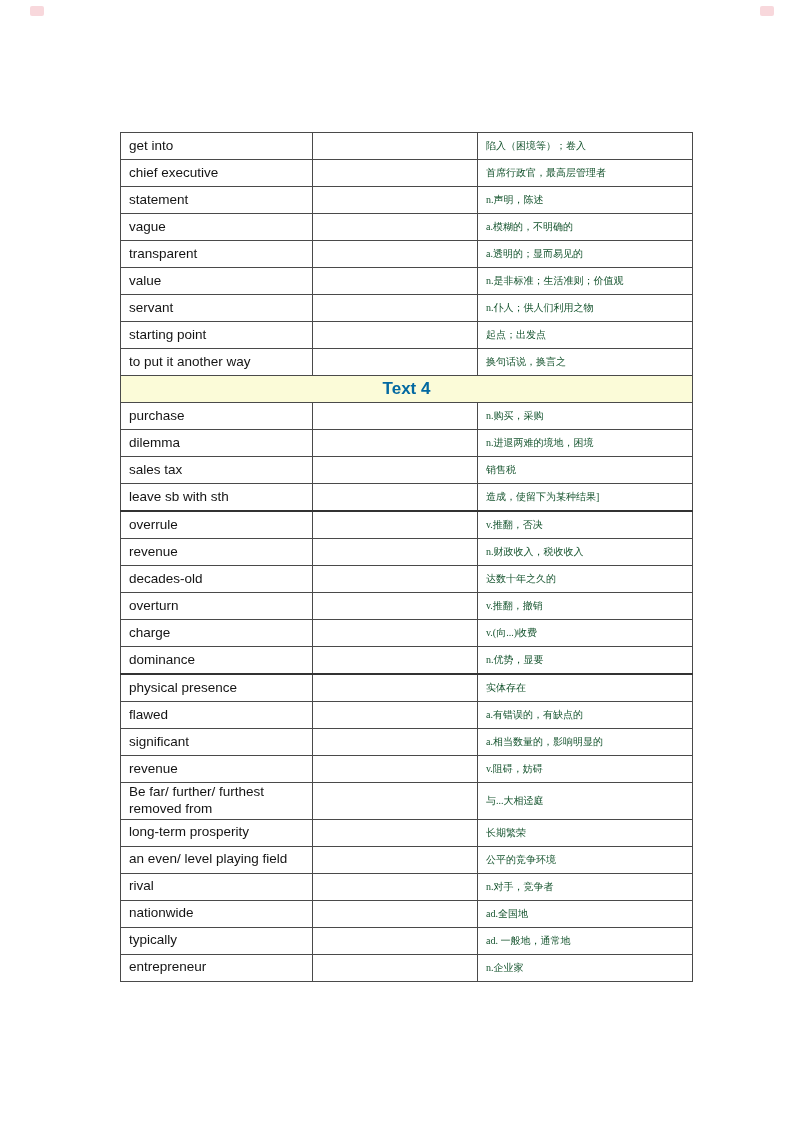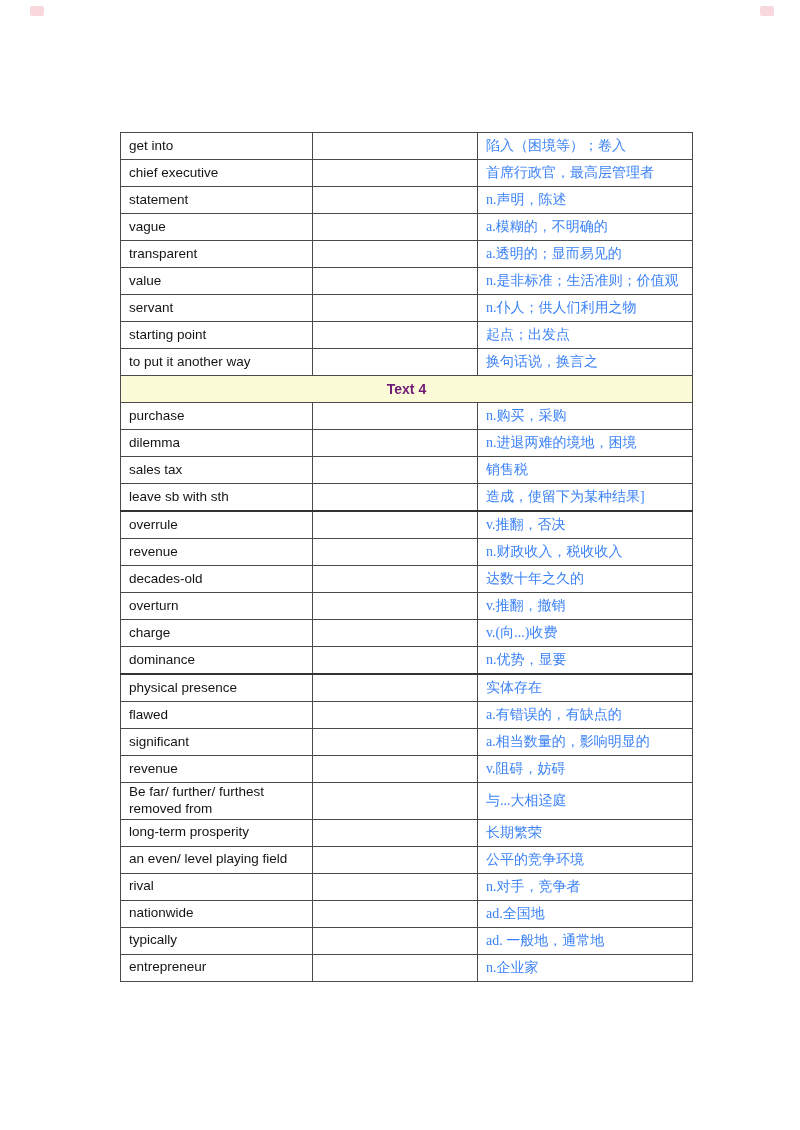--- a/index.html
+++ b/index.html
@@ -38,34 +38,34 @@
   }
   .term-cell{
     font-family:"Liberation Sans",sans-serif;
     font-size:13.5px;
     color:#141414;
     line-height:1.25;
   }
   .blank-cell{}
   .definition-cell{
     font-family:"Liberation Serif","DejaVu Serif",serif;
-    font-size:14px;
-    color:#3b82f6;
+    font-size:10px;
+    color:#14532d;
     line-height:1.25;
   }
   tr.thick-bottom td{
     border-bottom-width:2.5px;
     border-bottom-color:#333333;
   }
   td.section-header{
     background:#fbfbd8;
     text-align:center;
     font-weight:bold;
-    font-size:14px;
-    color:#701a75;
+    font-size:17px;
+    color:#0369a1;
     font-family:"Liberation Sans",sans-serif;
   }
 </style>
 </head>
 <body>
 
 <div class="page">
   <div class="corner-artifact corner-left"></div>
   <div class="corner-artifact corner-right"></div>
 

